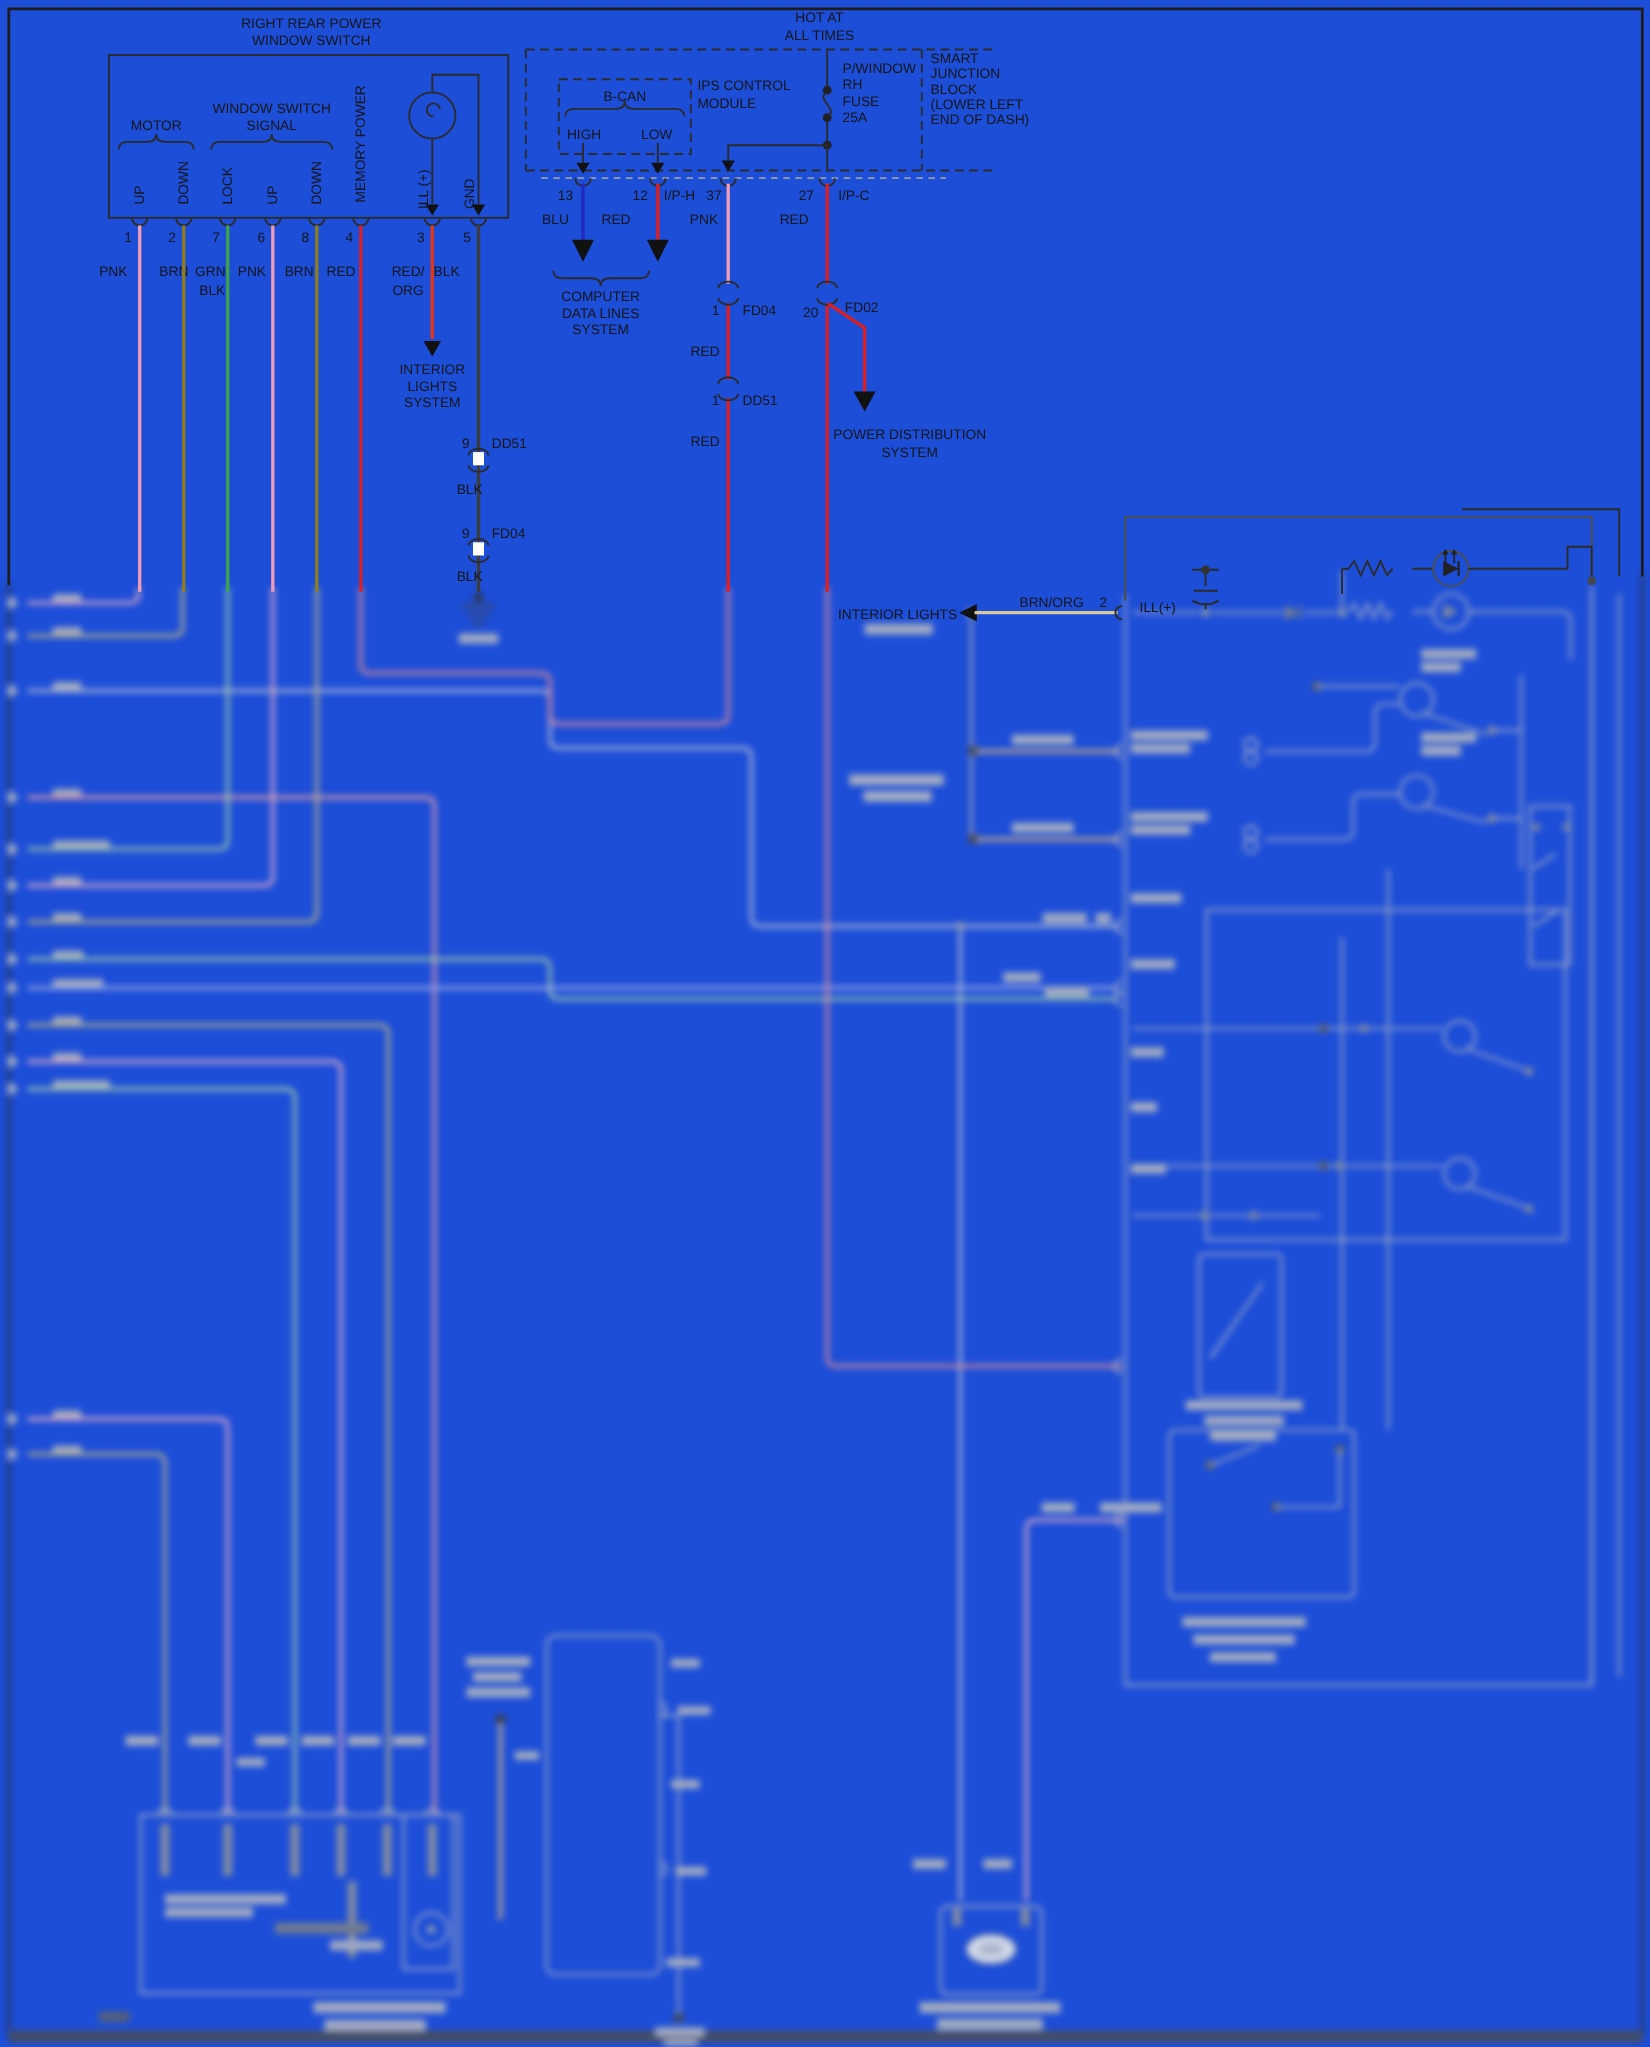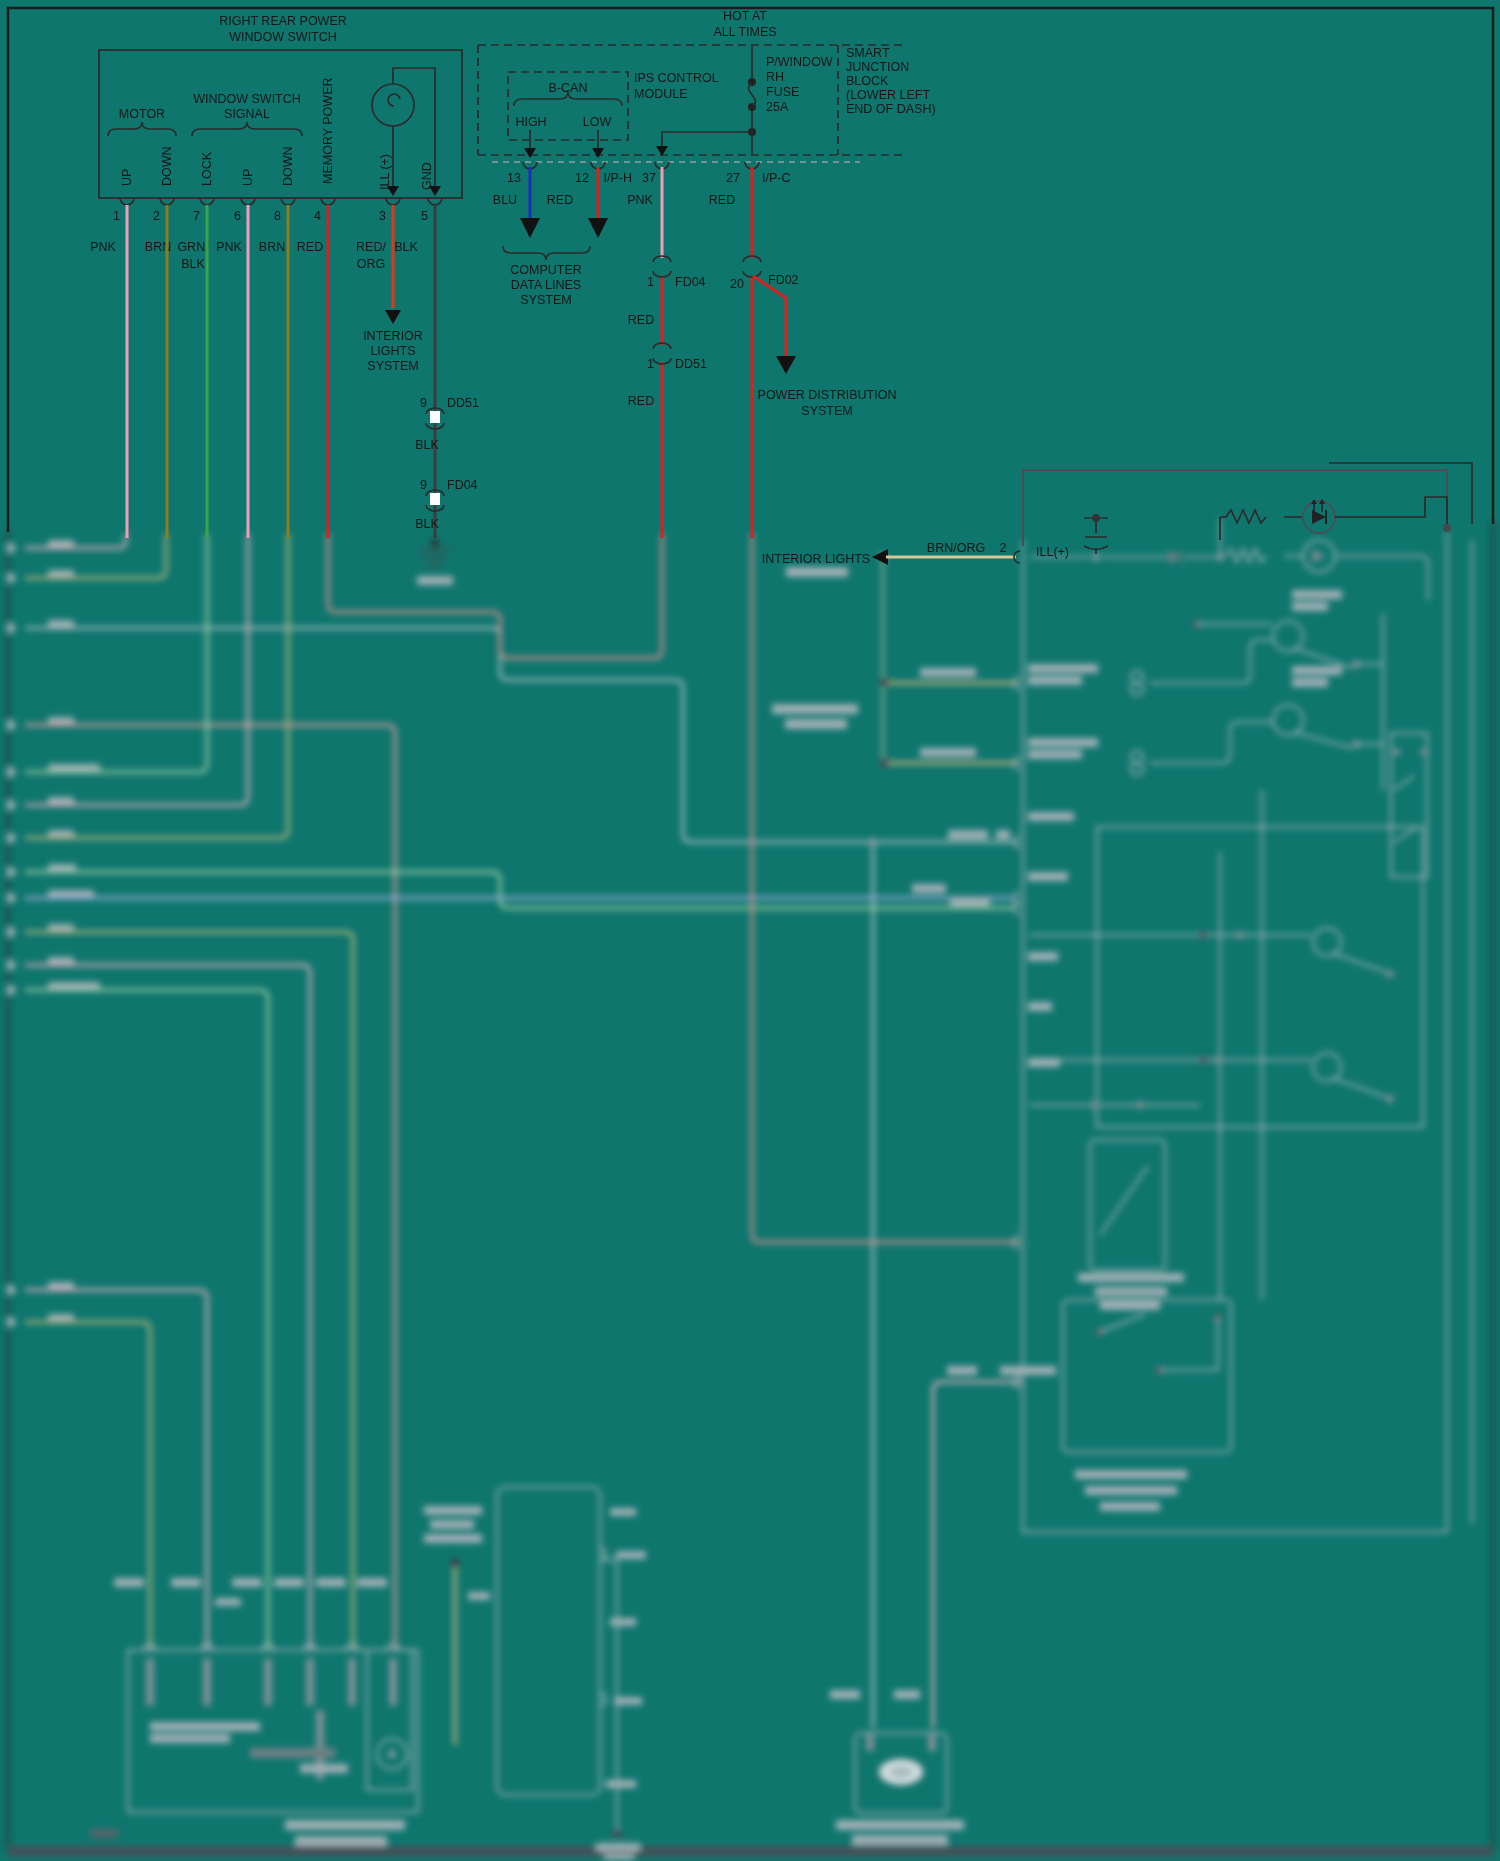--- a/index.html
+++ b/index.html
@@ -1,16 +1,16 @@
 <!DOCTYPE html>
 <html><head>
 <meta charset="utf-8">
 <style>
   html,body{margin:0;padding:0;background:#ffffff;}
-  #stage{position:relative;width:1500px;height:1861px;background:#0f766e;font-family:"Liberation Sans",sans-serif;}
+  #stage{position:relative;width:1500px;height:1861px;background:#1d4ed8;font-family:"Liberation Sans",sans-serif;}
   svg{position:absolute;left:0;top:0;}
   .k{stroke:#2b2b2b;stroke-width:1.7;fill:none;}
   .kd{stroke:#2b2b2b;stroke-width:1.7;fill:none;stroke-dasharray:8 5;}
   .gd{stroke:#979da5;stroke-width:1.6;fill:none;stroke-dasharray:6 5;}
   .t{font-size:12.5px;fill:#161616;}
   .tc{text-anchor:middle;}
   .te{text-anchor:end;}
   .w{fill:none;stroke-width:3;}
   .w2{fill:none;stroke-width:2.6;}
   .bl{fill:none;stroke:#b6bac1;stroke-width:2;}

